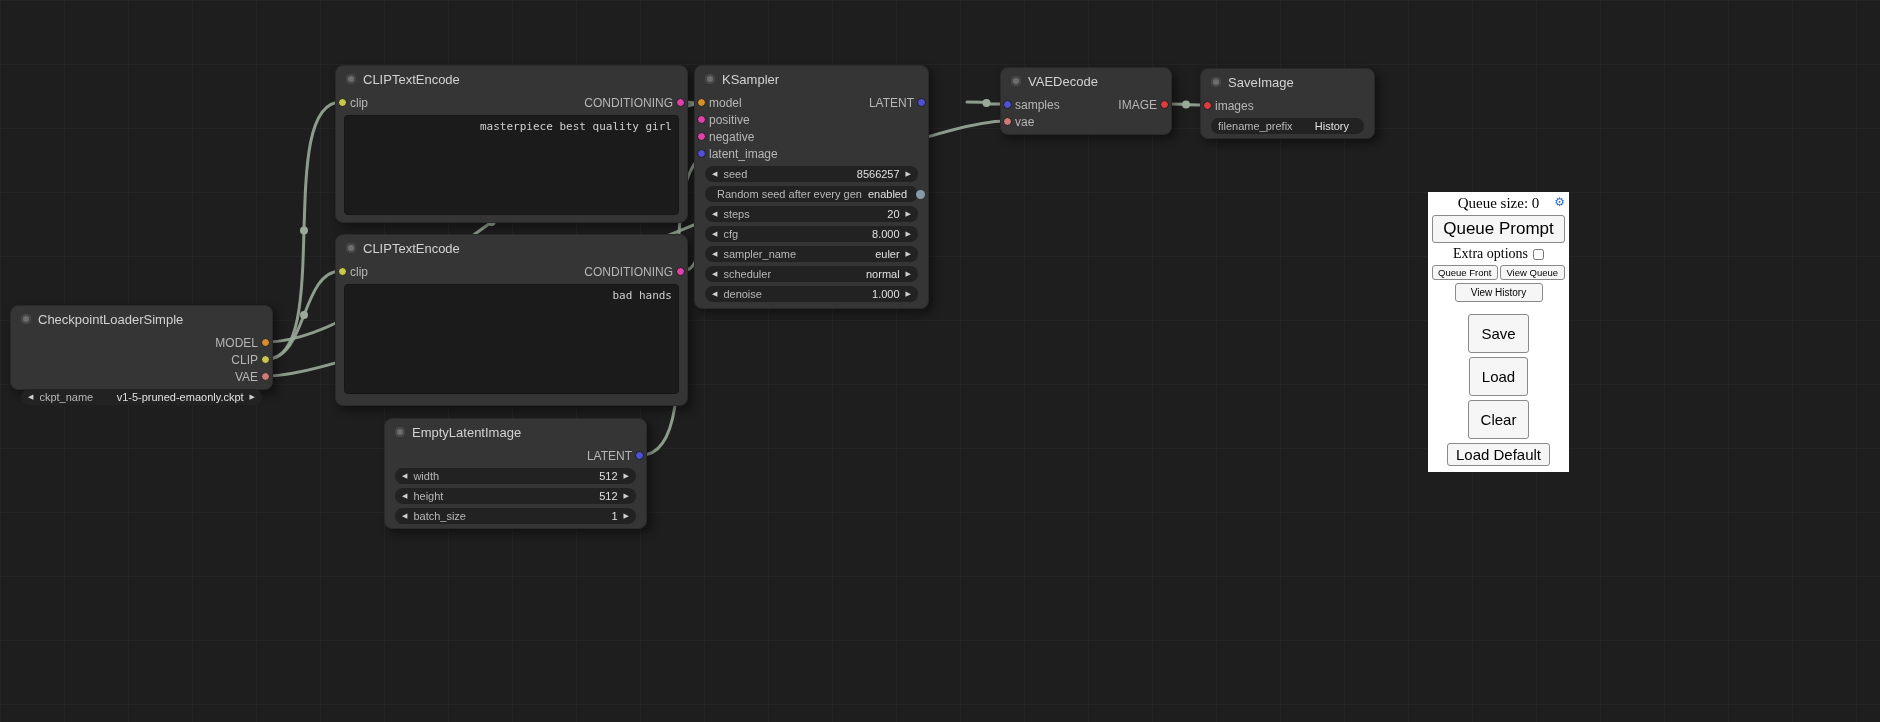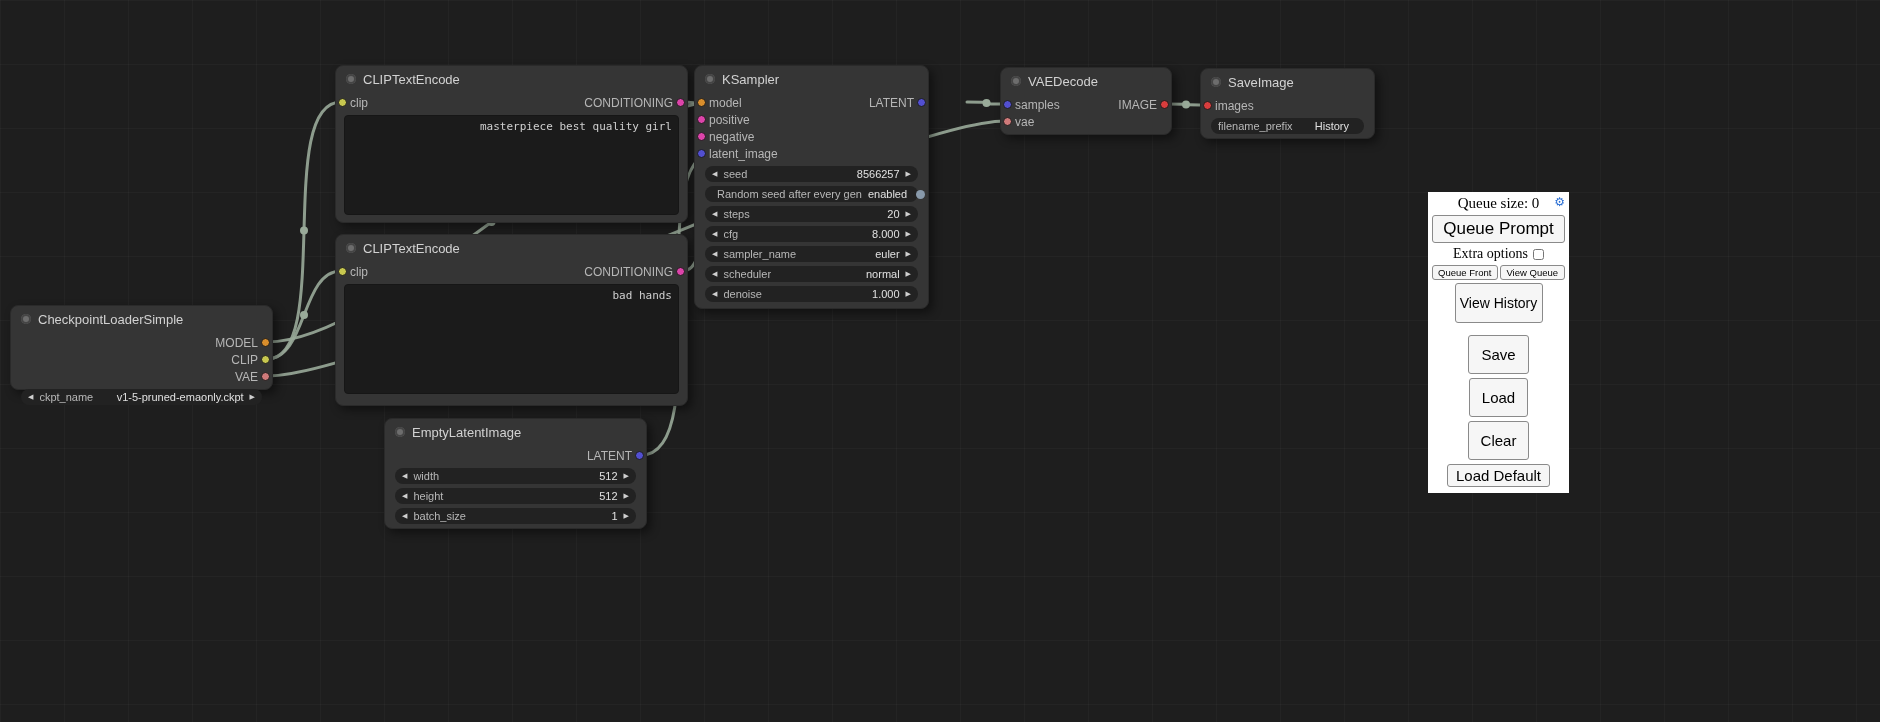--- a/index.html
+++ b/index.html
@@ -59,21 +59,21 @@
     font-family:"Liberation Sans",sans-serif; background:#f6f6f6;
     border:1px solid #8a8a8a; border-radius:3px; color:#000; cursor:pointer;
   }
   .queue-size-row { position:relative; font-size:15px; padding:1px 0 0 0; }
   .gear { position:absolute; right:0px; top:1px; font-size:12px; color:#2b6fd4; font-family:"DejaVu Sans",sans-serif; cursor:pointer; }
   .btn-queue-prompt { width:100%; font-size:17px; padding:3px 0; }
   .extra-options { font-size:14px; }
   .extra-options input { width:11px; height:11px; vertical-align:middle; margin-left:5px; }
   .small-row { display:flex; gap:2px; }
   .btn-small { flex:1; font-size:9.5px; padding:1px 2px; }
-  .btn-view-history { width:88px; margin:0 auto; font-size:14px; padding:11px 2px; }
+  .btn-view-history { width:88px; margin:0 auto; font-size:10px; padding:3px 2px; }
   .btn-med { margin:1px auto 0 auto; font-size:15px; padding:10px 12px; }
   .btn-med.first { margin-top:9px; }
   .btn-load-default { margin:1px auto 0 auto; font-size:15px; padding:2px 8px; }
 </style>
 </head>
 <body>
 
 <div id="canvas"></div>
 <svg id="links">
     <path d="M 267 342 C 387 342, 596 102, 716 102" stroke="#99aa99" stroke-width="3" fill="none" stroke-linecap="round" opacity="0.9"></path>

